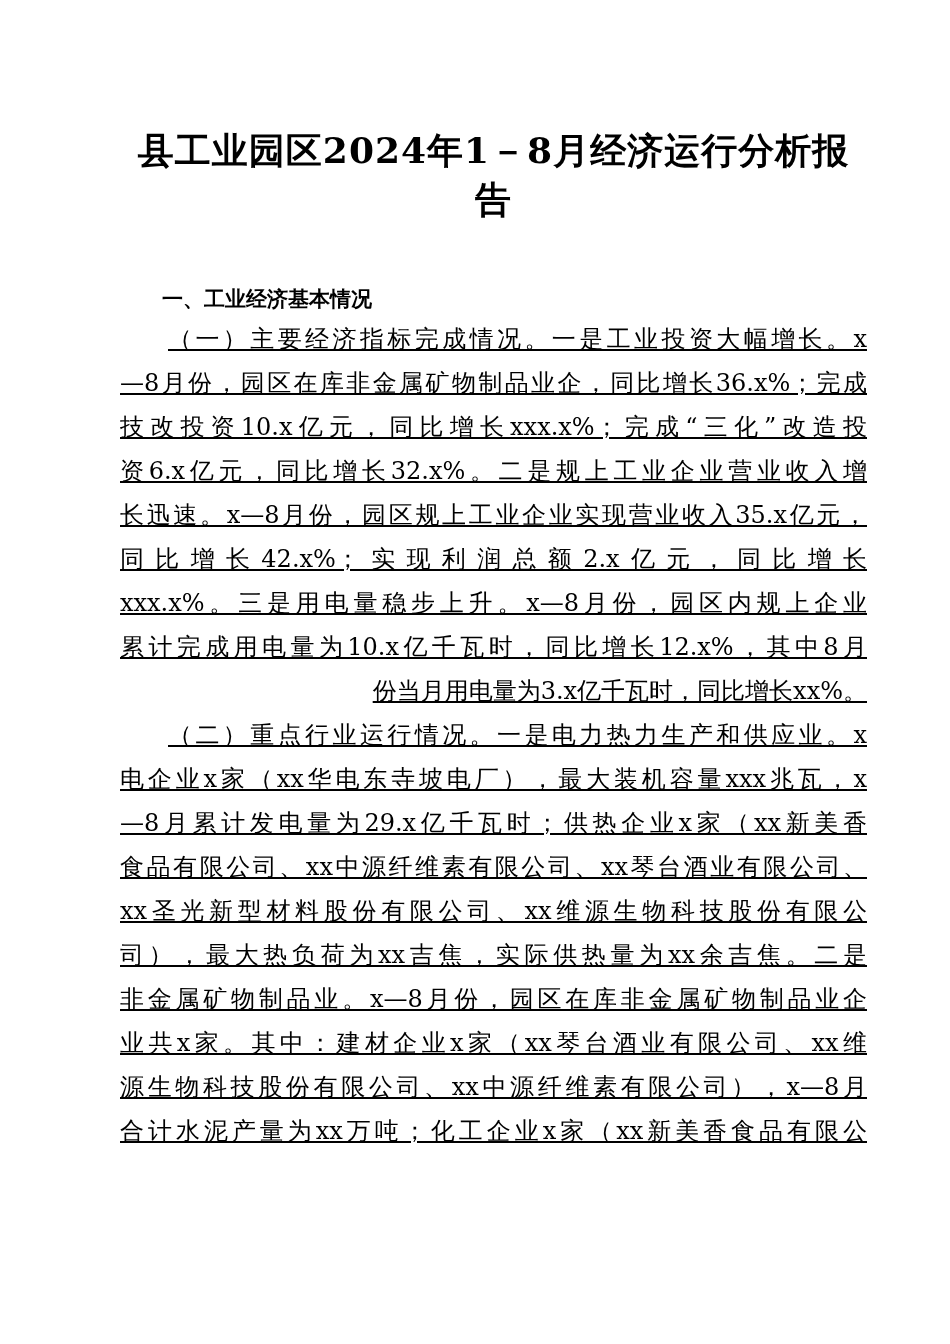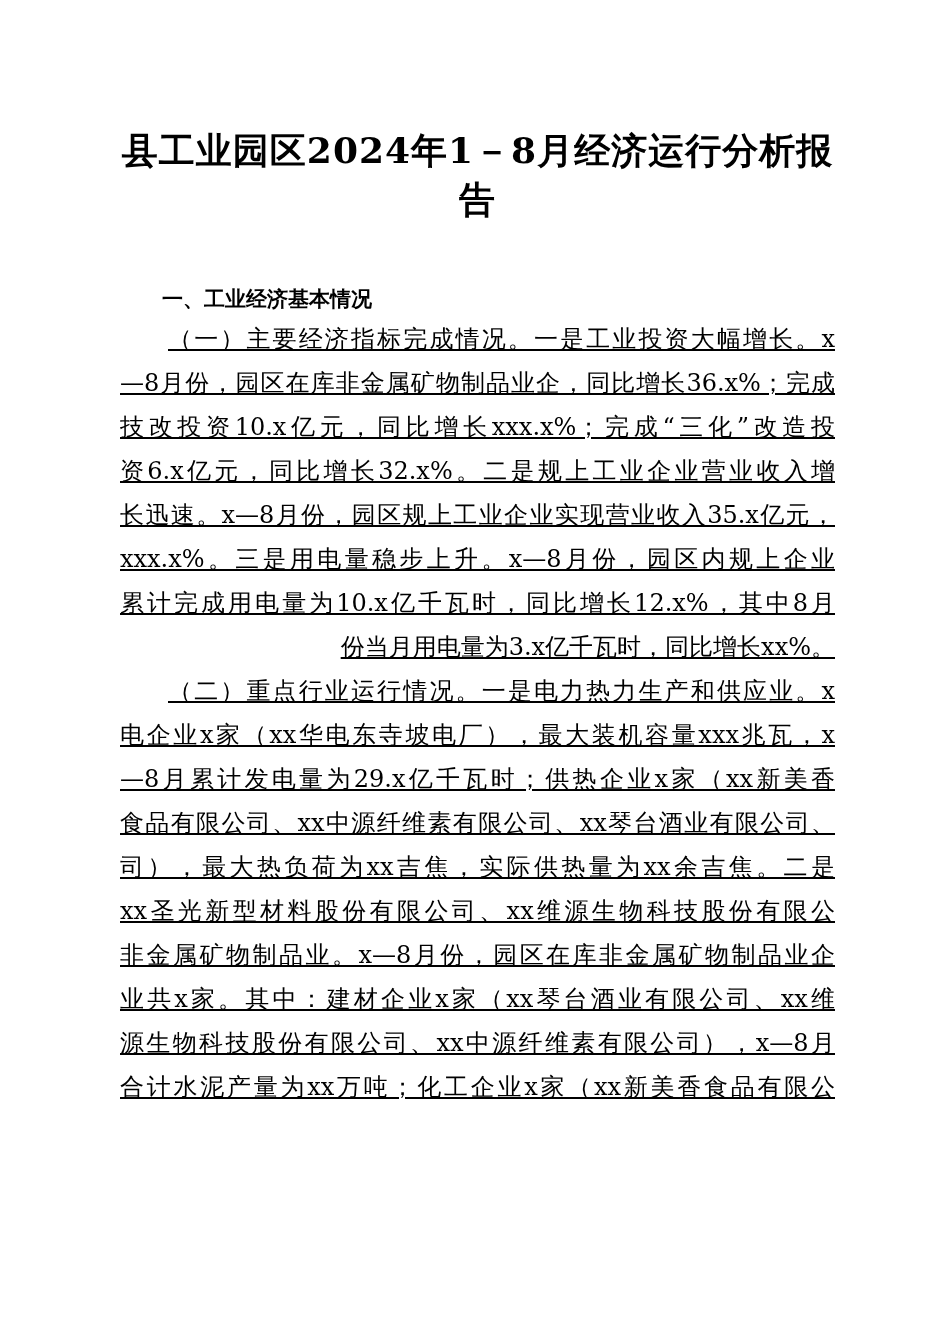--- a/index.html
+++ b/index.html
@@ -10,21 +10,21 @@
   }
   .page {
     position: relative;
     width: 950px;
     height: 1284px;
     margin: 0 auto;
     background: #ffffff;
     color: #000000;
     overflow: hidden;
     box-sizing: border-box;
-    padding: 126px 115px 0 120px;
+    padding: 126px 83px 0 120px;
     font-family: "DejaVu Serif", "Liberation Serif", serif;
   }
   .title {
     margin: 0;
     padding: 0;
     font-family: "DejaVu Serif", "Liberation Serif", serif;
     font-weight: 700;
     font-size: 36px;
     line-height: 49px;
     text-align: center;
@@ -76,30 +76,31 @@
 
   <h2 class="heading">一、工业经济基本情况</h2>
 
   <div class="body-text" id="doc-body">
       <div class="para">
         <div class="line first jst">（一）主要经济指标完成情况。一是工业投资大幅增长。x</div>
         <div class="line jst">—8月份，园区在库非金属矿物制品业企，同比增长36.x%；完成</div>
         <div class="line jst">技改投资10.x亿元，同比增长xxx.x%；完成“三化”改造投</div>
         <div class="line jst">资6.x亿元，同比增长32.x%。二是规上工业企业营业收入增</div>
         <div class="line jst">长迅速。x—8月份，园区规上工业企业实现营业收入35.x亿元，</div>
+        <div class="line jst">同比增长42.x%；实现利润总额2.x亿元，同比增长</div>
         <div class="line jst">xxx.x%。三是用电量稳步上升。x—8月份，园区内规上企业</div>
         <div class="line jst">累计完成用电量为10.x亿千瓦时，同比增长12.x%，其中8月</div>
         <div class="line">份当月用电量为3.x亿千瓦时，同比增长xx%。</div>
       </div>
       <div class="para">
         <div class="line first jst">（二）重点行业运行情况。一是电力热力生产和供应业。x</div>
         <div class="line jst">电企业x家（xx华电东寺坡电厂），最大装机容量xxx兆瓦，x</div>
         <div class="line jst">—8月累计发电量为29.x亿千瓦时；供热企业x家（xx新美香</div>
         <div class="line jst">食品有限公司、xx中源纤维素有限公司、xx琴台酒业有限公司、</div>
+        <div class="line jst">xx圣光新型材料股份有限公司、xx维源生物科技股份有限公</div>
         <div class="line jst">司），最大热负荷为xx吉焦，实际供热量为xx余吉焦。二是</div>
-        <div class="line jst">xx圣光新型材料股份有限公司、xx维源生物科技股份有限公</div>
         <div class="line jst">非金属矿物制品业。x—8月份，园区在库非金属矿物制品业企</div>
         <div class="line jst">业共x家。其中：建材企业x家（xx琴台酒业有限公司、xx维</div>
         <div class="line jst">源生物科技股份有限公司、xx中源纤维素有限公司），x—8月</div>
         <div class="line jst">合计水泥产量为xx万吨；化工企业x家（xx新美香食品有限公</div>
       </div>
     </div>
 </div>
 
 </body></html>

